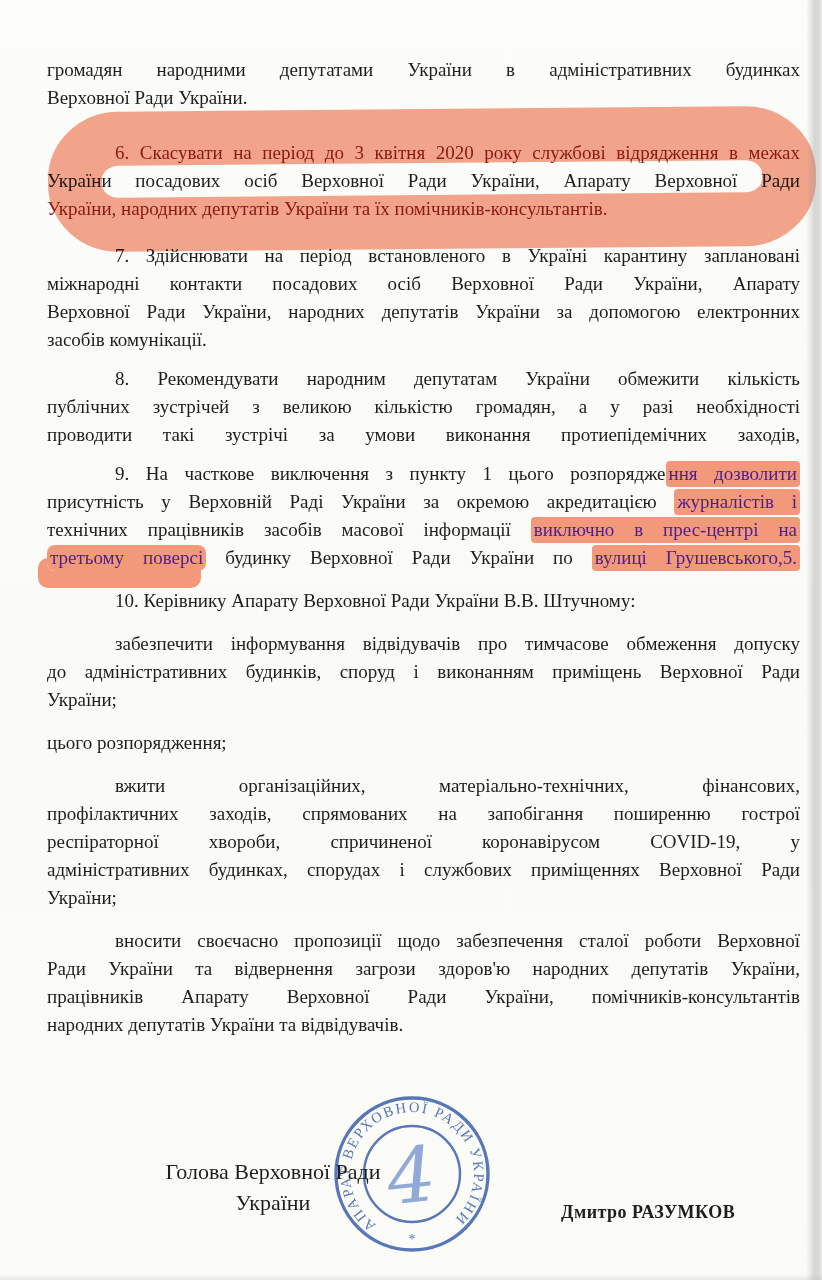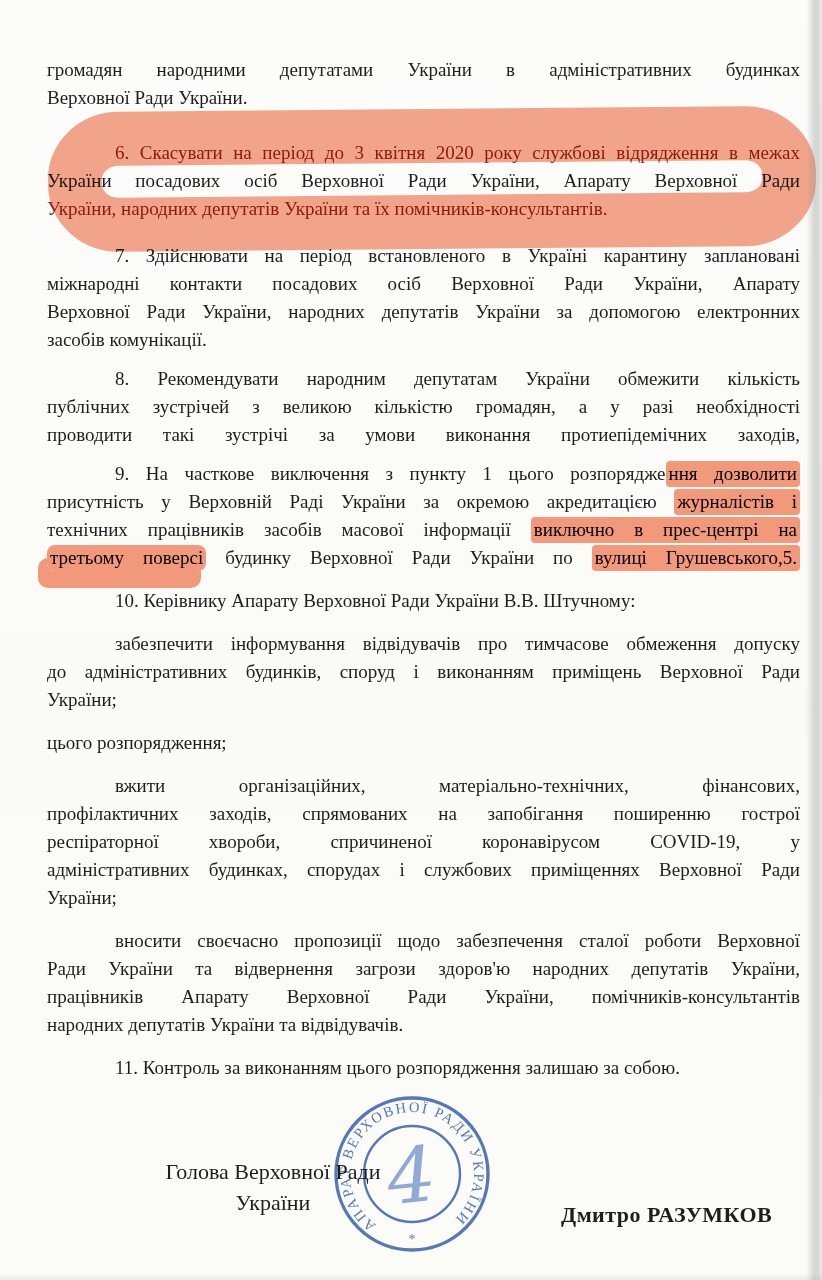--- a/index.html
+++ b/index.html
@@ -19,31 +19,31 @@
   .b-p7{margin-top:19px;}
   .b-p8{margin-top:11px;}
   .b-p9{margin-top:11px;}
   .b-p10{margin-top:15px;}
   .b-p10a{margin-top:15px;}
   .b-p10b{margin-top:15px;}
   .b-p10c{margin-top:15px;}
   .b-p10d{margin-top:15px;}
   .b-p11{margin-top:15px;}
   .red{color:#932a18;}
-  .hl{background:#f2997b;color:#000000;padding:2px 3px 3px 3px;border-radius:4px;box-decoration-break:clone;}
+  .hl{background:#f2997b;color:#4c1d95;padding:2px 3px 3px 3px;border-radius:4px;box-decoration-break:clone;}
   .hl-tall{position:relative;border-radius:8px;box-shadow:-7px 15px 0 2px #f2997b;}
   .loop-svg{position:absolute;left:-12px;top:-33px;z-index:2;mix-blend-mode:multiply;opacity:.88;pointer-events:none;}
   .stamp-svg{position:absolute;left:324px;top:1086px;z-index:3;mix-blend-mode:multiply;opacity:.93;}
   .sig-title{
     position:absolute;left:106px;top:1156px;width:334px;z-index:2;
     font-size:22px;font-weight:normal;text-align:center;line-height:31px;
   }
   .sig-name{
     position:absolute;left:561px;top:1202px;z-index:2;
-    font-size:22px;font-weight:bold;letter-spacing:.5px;
+    font-size:18px;font-weight:bold;letter-spacing:.5px;
   }
   .edge-right{
     position:absolute;top:0;right:0;bottom:0;width:16px;z-index:10;
     background:linear-gradient(to right,rgba(160,160,156,0) 0%,rgba(150,150,146,.38) 55%,rgba(190,190,186,.55) 80%,rgba(215,215,212,.45) 100%);
   }
   .edge-bottom{
     position:absolute;left:0;right:0;bottom:0;height:6px;z-index:10;
     background:linear-gradient(to bottom,rgba(160,160,156,0),rgba(175,175,170,.25));
   }
 </style>
@@ -110,23 +110,20 @@
       <div class="ln">України;</div>
     </div>
 
     <div class="block b-p10d">
       <div class="ln j ind">вносити своєчасно пропозиції щодо забезпечення сталої роботи Верховної</div>
       <div class="ln j">Ради України та відвернення загрози здоров'ю народних депутатів України,</div>
       <div class="ln j">працівників Апарату Верховної Ради України, помічників-консультантів</div>
       <div class="ln">народних депутатів України та відвідувачів.</div>
     </div>
 
-    <div class="block b-p11">
-      <div class="ln ind">11. Контроль за виконанням цього розпорядження залишаю за собою.</div>
-    </div>
 
   </div>
 
   <div class="sig-title">
     <div>Голова Верховної Ради</div>
     <div>України</div>
   </div>
 
   <div class="sig-name">Дмитро РАЗУМКОВ</div>
 

